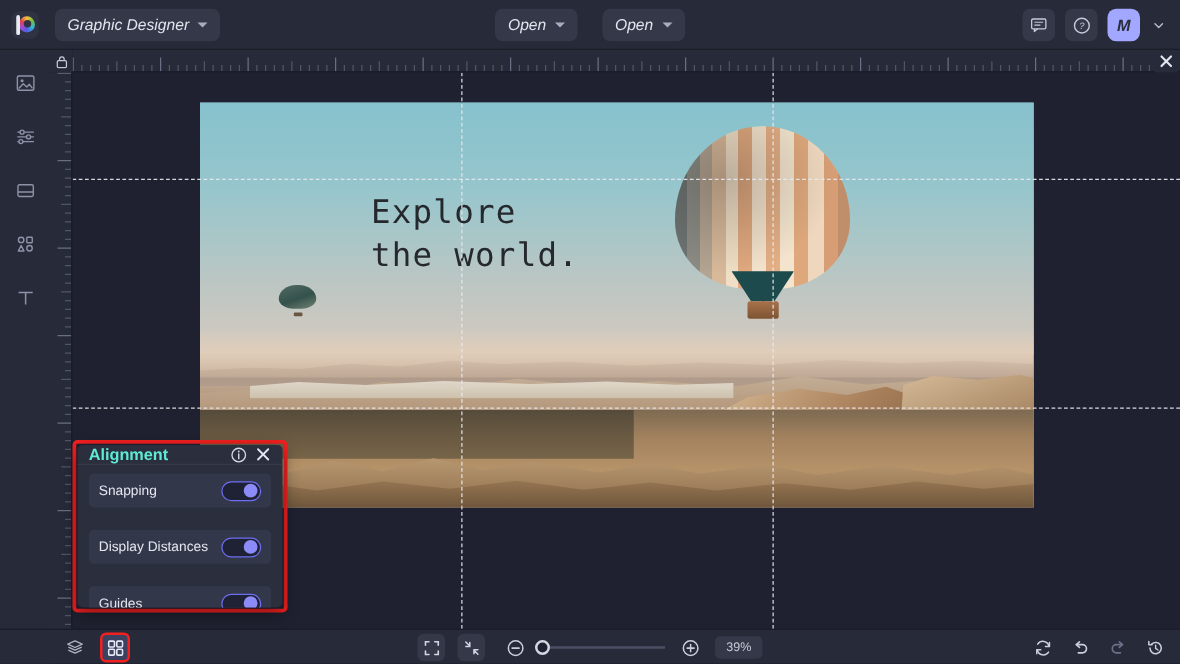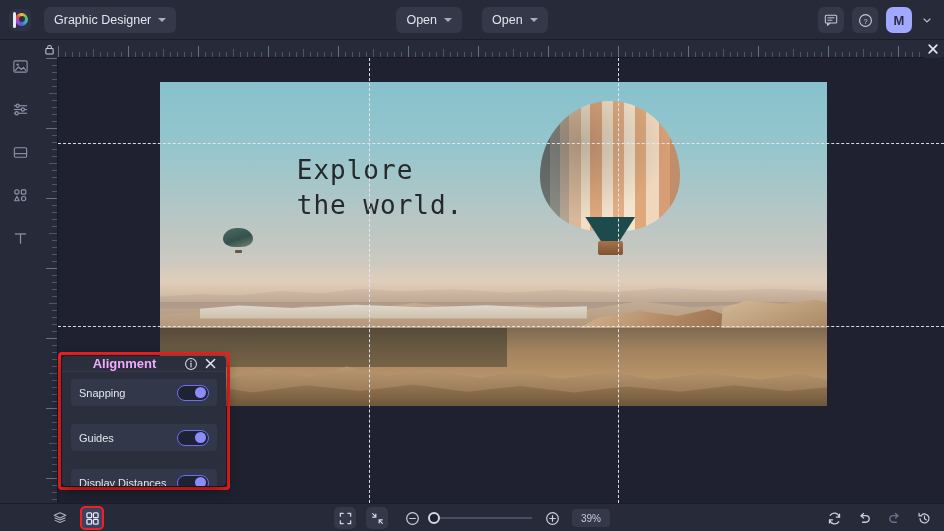--- a/index.html
+++ b/index.html
@@ -11,20 +11,21 @@
     -webkit-font-smoothing: antialiased;
   }
   #app { position:relative; width:944px; height:531px; background:#1c1e2a; }
 
   
   .topbar {
     position:absolute; left:0; top:0; width:944px; height:40px;
     background:#272a38;
     display:flex; align-items:center;
     border-bottom:1px solid #1a1c27;
+    font-style:italic;
   }
   .logo-wrap { width:40px; display:flex; align-items:center; justify-content:center; }
   .logo {
     width:22px;height:22px;border-radius:6px;background:#2f3242;
     display:flex;align-items:center;justify-content:center;position:relative;
   }
   .logo .cw {
     position:absolute; right:3px; top:4px;
     width:13px;height:13px;border-radius:50%;
     background: conic-gradient(#f2c33c, #6fc04a, #34b5d8, #4f5ce0, #a34bd6, #e0434a, #f2c33c);
@@ -244,21 +245,21 @@
   .align-panel {
     position:absolute; left:62px; top:356px; width:164px; height:130px;
     background:#2b2e3d; border-radius:4px; z-index:41;
     display:flex; flex-direction:column; overflow:hidden;
     box-shadow:0 4px 14px rgba(0,0,0,.45);
   }
   .ap-head {
     height:30px; display:flex; align-items:center; padding:0 9px; gap:6px;
     border-bottom:1px solid #353949;
   }
-  .ap-title { font-size:13px; font-weight:bold; color:#f0abfc; flex:1;text-align:center; }
+  .ap-title { font-size:13px; font-weight:bold; color:#5eead4; flex:1; }
   .ap-body { flex:1; padding:7px 9px; display:flex; flex-direction:column; gap:18px; }
   .ap-row {
     height:27px; background:#33374a; border-radius:4px;
     display:flex; align-items:center; padding:0 8px; gap:6px;
   }
   .ap-label { flex:1; font-size:11px; color:#e4e6f0; }
   .toggle {
     width:32px;height:16px;border-radius:9px;background:#1e2234;
     border:1px solid #6d6ef0; position:relative; cursor:pointer; flex:none;
   }
@@ -661,27 +662,27 @@
       </span>
     </div>
     <div class="ap-body">
       <div class="ap-row">
         <span class="ap-label">Snapping</span>
         <span class="toggle">
             <span class="knob"></span>
           </span>
       </div>
       <div class="ap-row">
-        <span class="ap-label">Guides</span>
+        <span class="ap-label">Display Distances</span>
         <span class="toggle">
             <span class="knob"></span>
           </span>
       </div>
       <div class="ap-row">
-        <span class="ap-label">Display Distances</span>
+        <span class="ap-label">Guides</span>
         <span class="toggle">
             <span class="knob"></span>
           </span>
       </div>
     </div>
   </div>
 
   <div class="bottombar">
     <div class="bb-left">
       <div class="mini">

